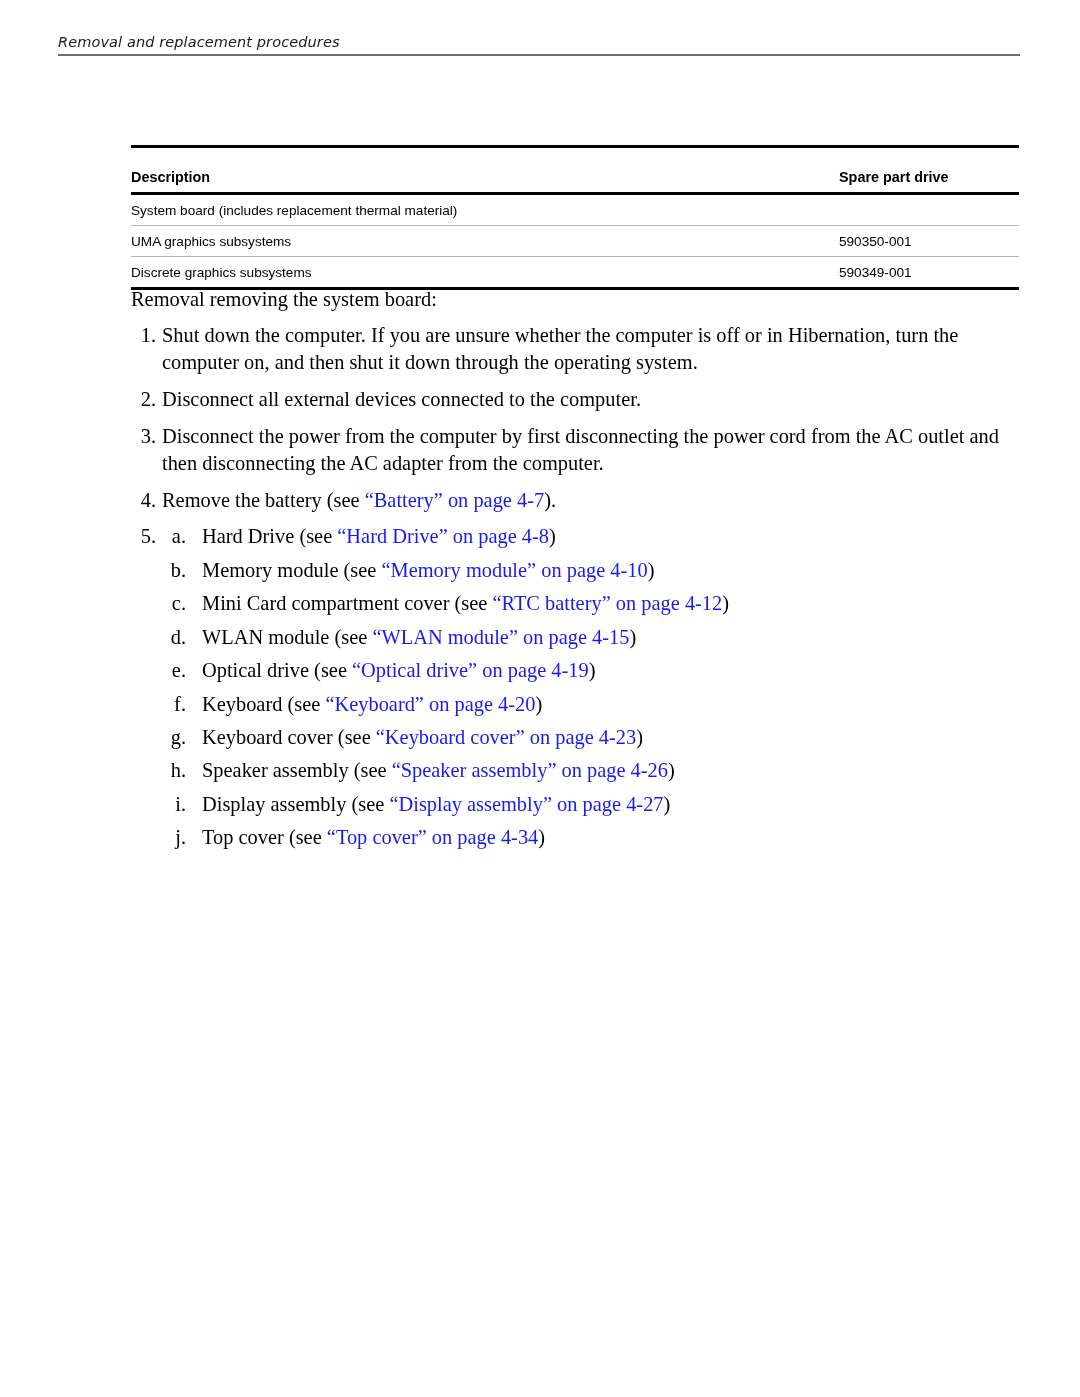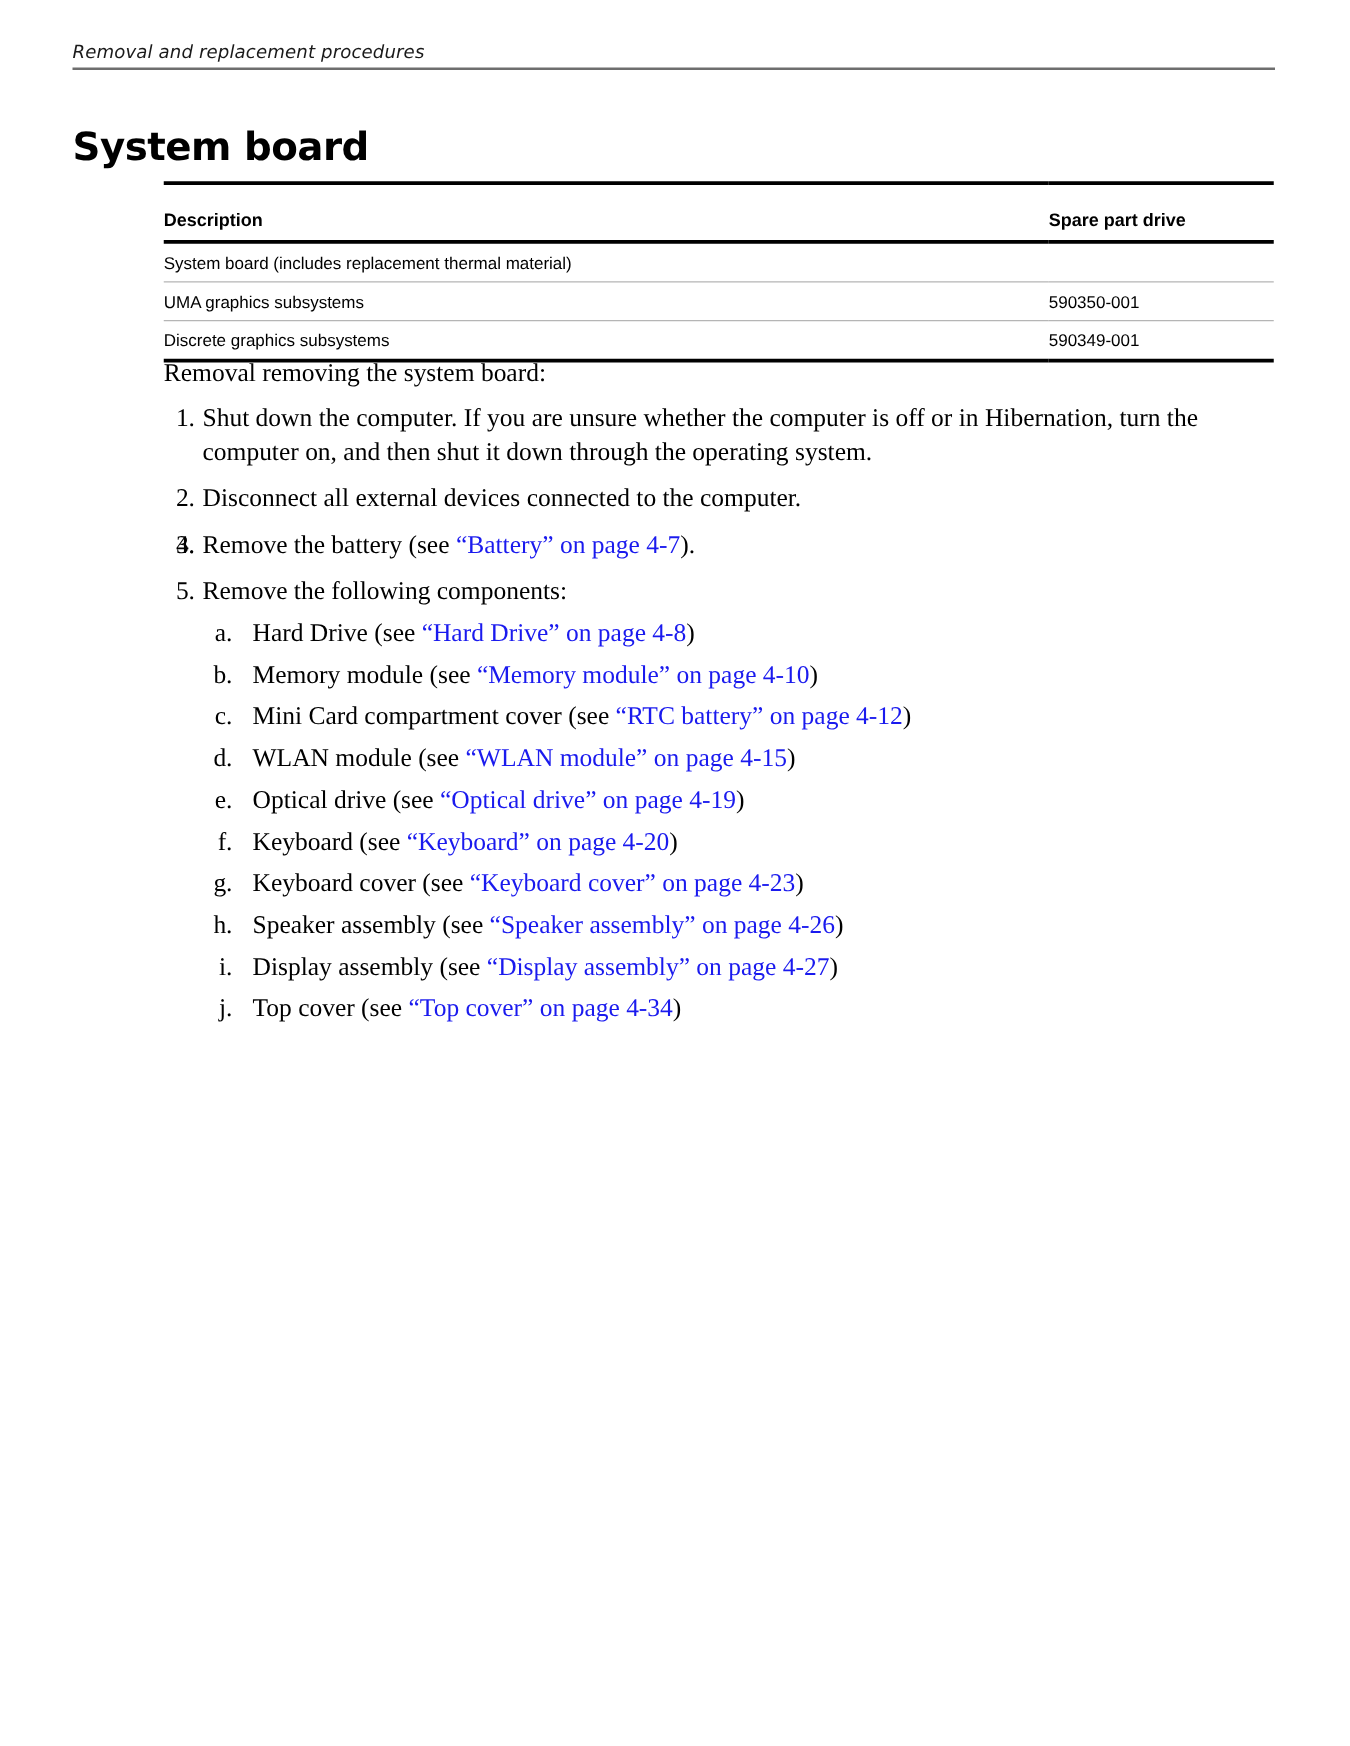--- a/index.html
+++ b/index.html
@@ -175,21 +175,20 @@
 </head>
 <body>
 
 <div class="page">
 
   <div class="running-header">
     <div class="running-header-text">Removal and replacement procedures</div>
     <div class="running-header-rule"></div>
   </div>
 
-  <h1 class="page-title">System board</h1>
 
   <div class="parts-table-wrap">
     <table class="parts-table">
       <thead>
         <tr>
           <th class="col-desc cell-indent-0">Description</th>
           <th class="col-part cell-part">Spare part drive</th>
         </tr>
       </thead>
       <tbody>
@@ -220,30 +219,30 @@
         <span>Shut down the computer. If you are unsure whether the computer is off or in Hibernation, turn the computer on, and then shut it down through the operating system.</span>
       </li>
 
       <li>
         <span class="marker">2.</span>
         <span>Disconnect all external devices connected to the computer.</span>
       </li>
 
       <li>
         <span class="marker">3.</span>
+        <span>Disconnect the power from the computer by first disconnecting the power cord from the AC outlet and then disconnecting the AC adapter from the computer.</span>
       </li>
 
       <li>
         <span class="marker">4.</span>
         <span>Remove the battery (see </span><a class="xref" href="#">“Battery” on page 4-7</a><span>).</span>
       </li>
 
       <li>
         <span class="marker">5.</span>
-        <span>Remove the following components:</span>
 
         <ol class="sub-steps">
           <li>
             <span class="marker">a.</span>
             <span>Hard Drive (see </span><a class="xref" href="#">“Hard Drive” on page 4-8</a><span>)</span>
           </li>
           <li>
             <span class="marker">b.</span>
             <span>Memory module (see </span><a class="xref" href="#">“Memory module” on page 4-10</a><span>)</span>
           </li>

